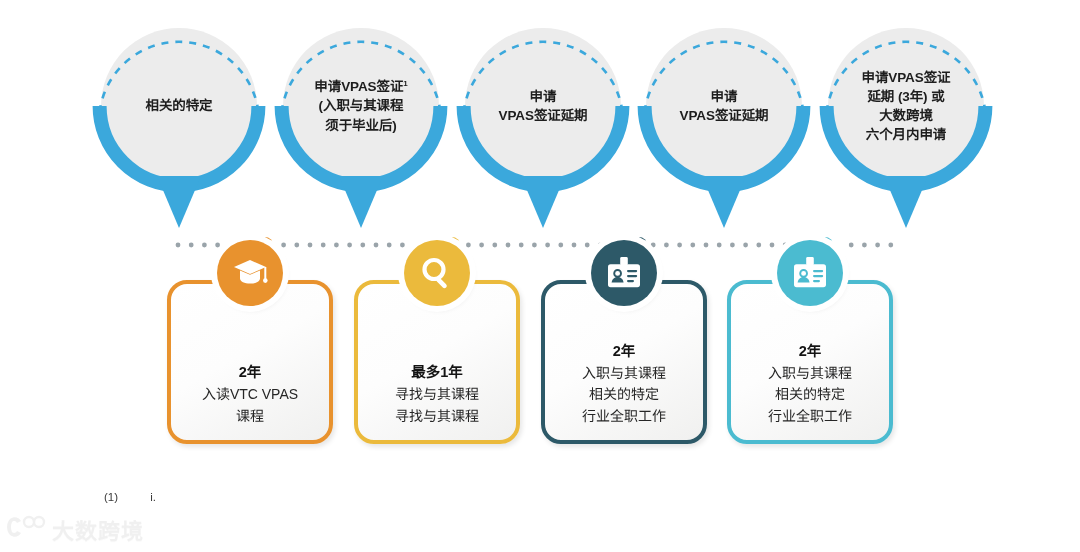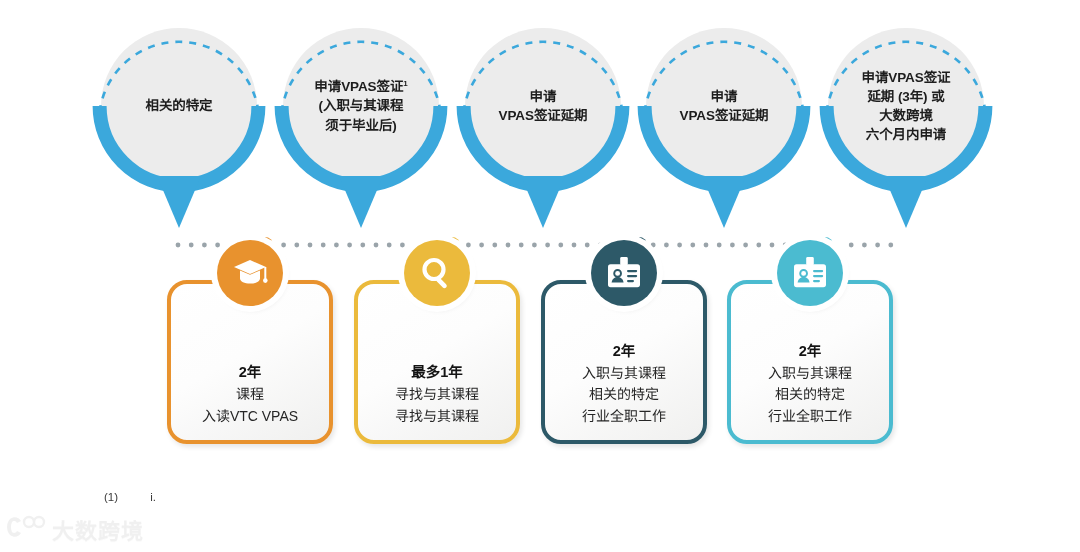--- a/index.html
+++ b/index.html
@@ -301,22 +301,22 @@
         <div class="badge" style="background: rgb(232, 146, 46); color: rgb(232, 146, 46);">
           <svg width="36" height="34" viewBox="0 0 36 34" aria-hidden="true">
             <path d="M18 4 L34 11 L18 18 L2 11 Z" fill="#ffffff"></path>
             <path d="M8 14.4 L8 22.5 C8 25.6 12.7 27.6 18 27.6 C23.3 27.6 28 25.6 28 22.5 L28 14.4 L18 18.8 Z" fill="#ffffff"></path>
             <rect x="32.3" y="11" width="2" height="12" fill="#ffffff"></rect>
             <circle cx="33.3" cy="24.6" r="2.3" fill="#ffffff"></circle>
           </svg>
         </div>
         <div class="card-text">
           <span class="big">2年</span>
+          <span class="ln">入读VTC VPAS</span>
           <span class="ln">课程</span>
-          <span class="ln">入读VTC VPAS</span>
         </div>
       </div>
       <div class="card" style="left: 354px; border-color: rgb(235, 186, 60);">
         <div class="badge" style="background: rgb(235, 186, 60); color: rgb(235, 186, 60);">
           <svg width="36" height="36" viewBox="0 0 36 36" aria-hidden="true">
             <circle cx="15" cy="14.5" r="9.5" fill="none" stroke="#ffffff" stroke-width="4.2"></circle>
             <rect x="20.2" y="21.4" width="4.6" height="13" rx="2.3" fill="#ffffff" transform="rotate(-45 22.5 27.9)"></rect>
           </svg>
         </div>
         <div class="card-text">

